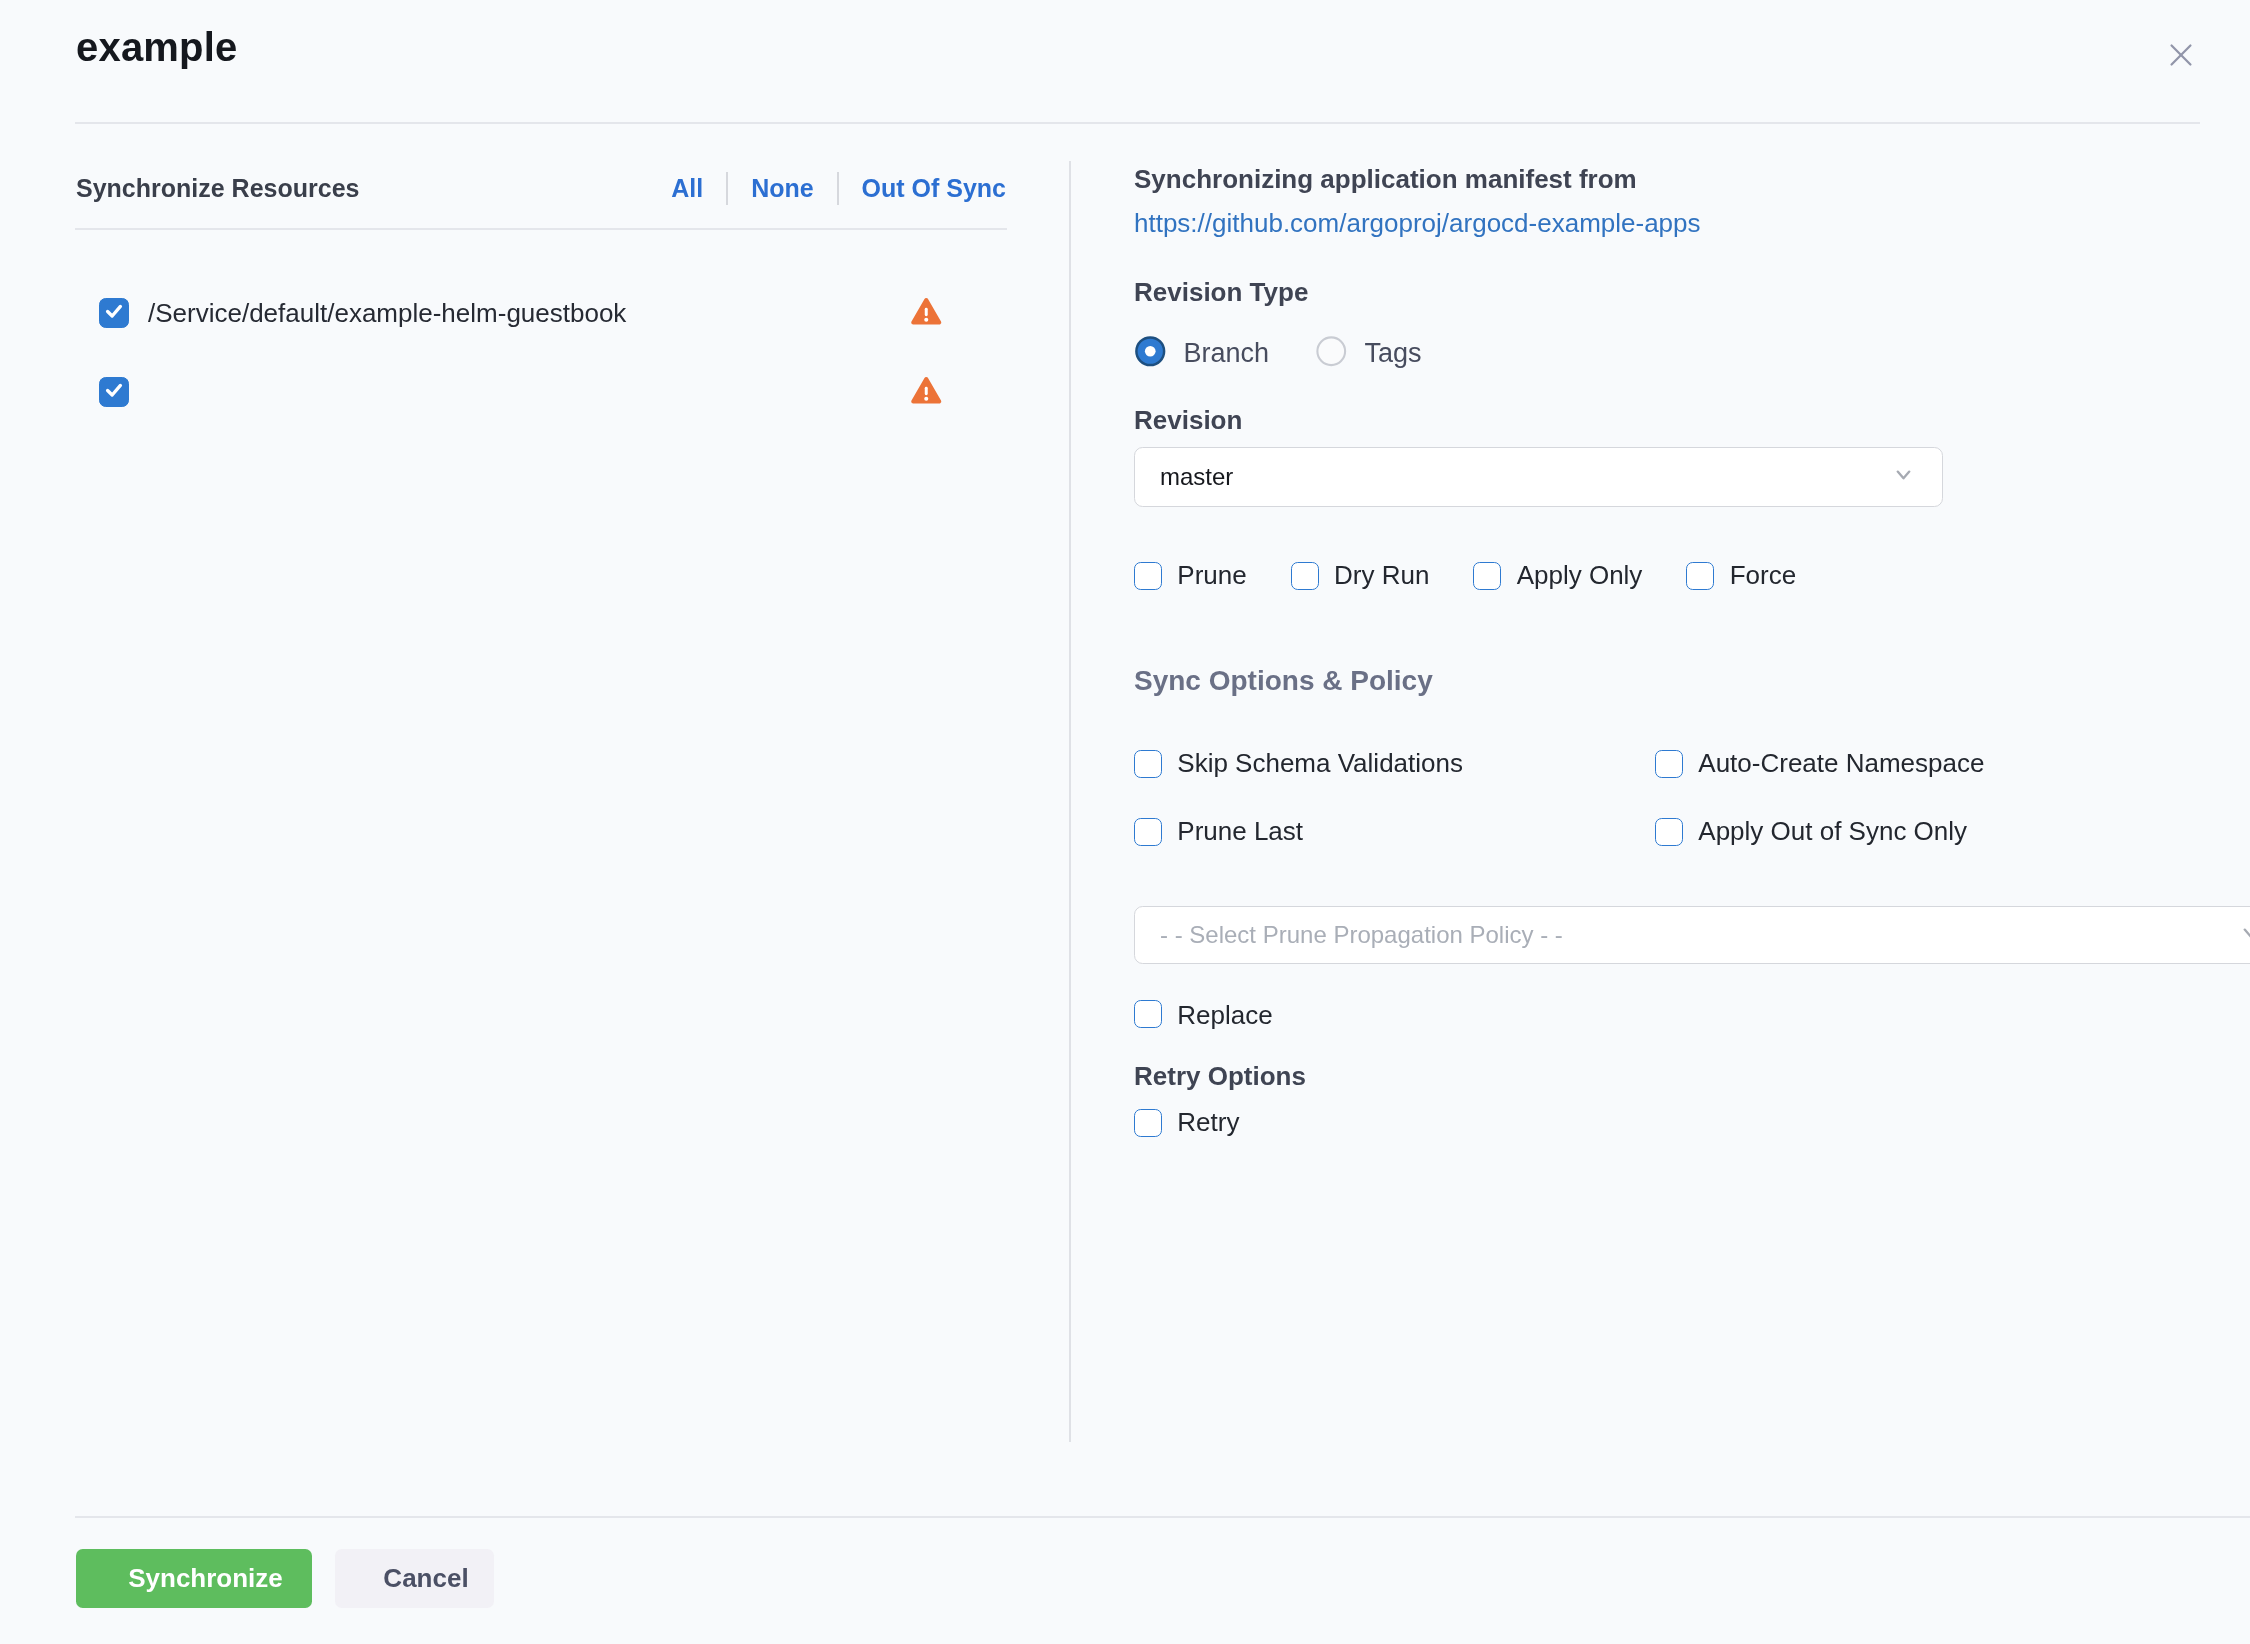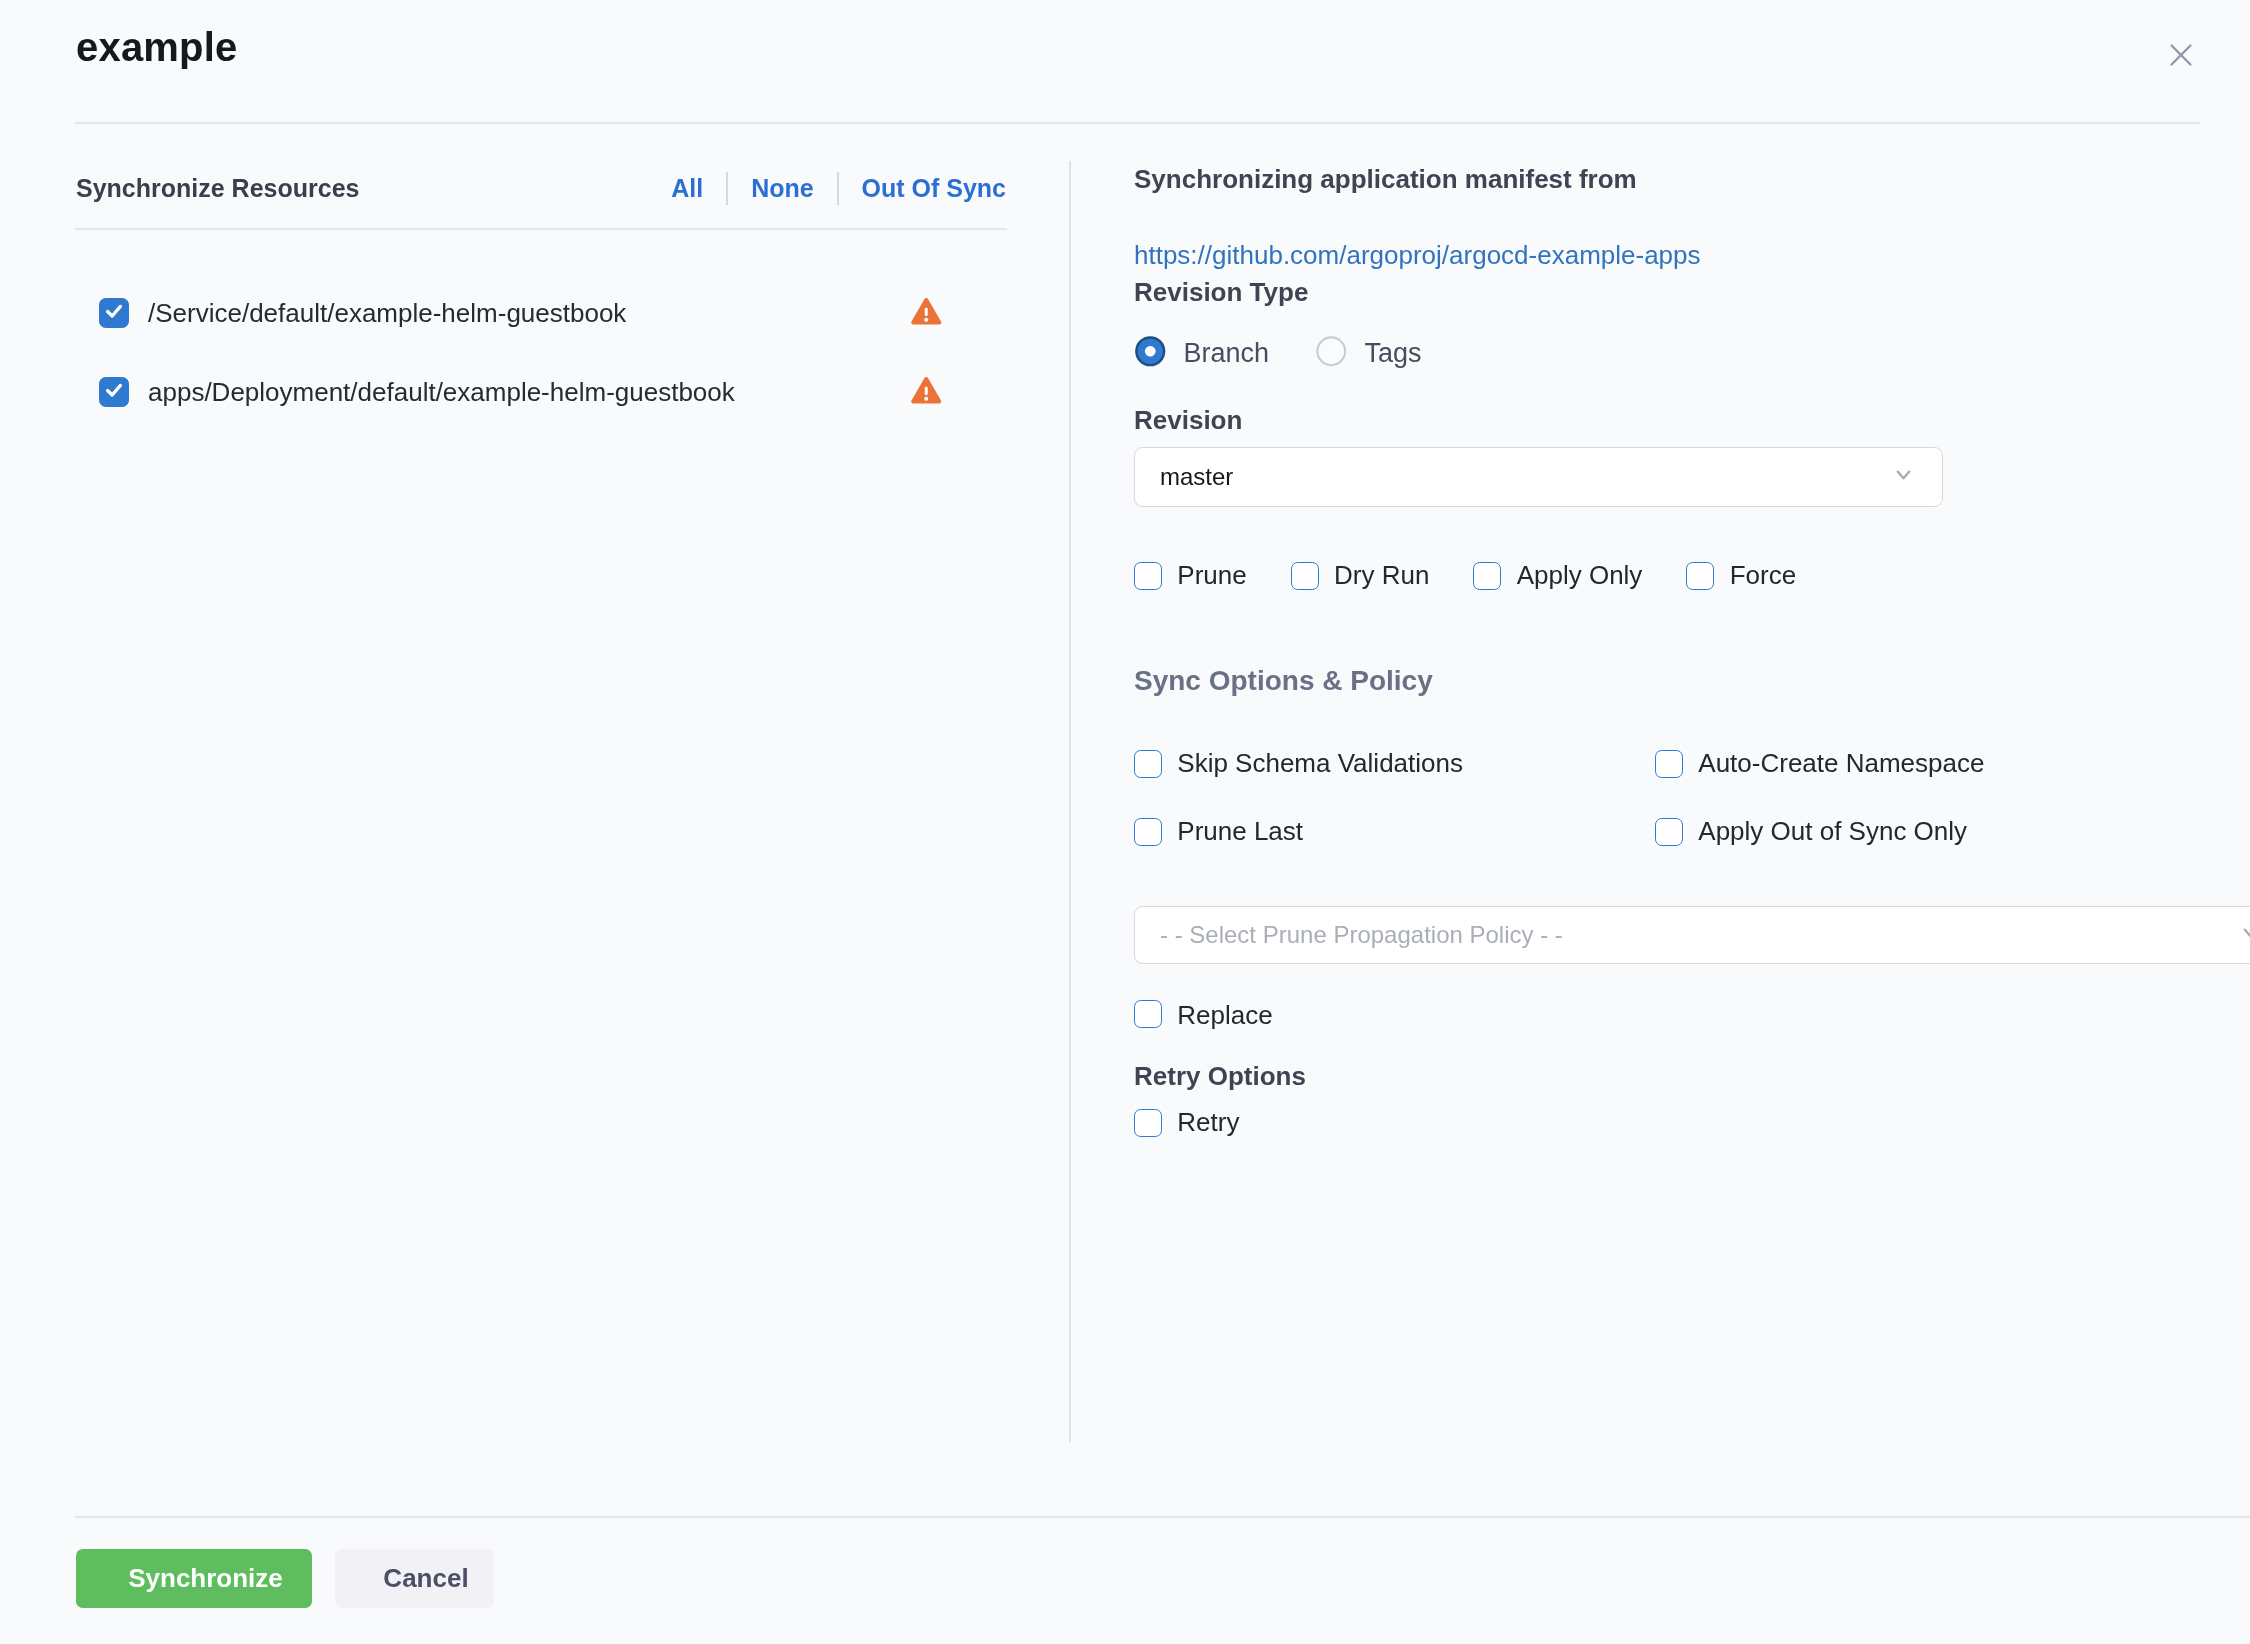--- a/index.html
+++ b/index.html
@@ -42,21 +42,21 @@
   .checkbox.checked { background:#2e7ad1; border-color:#2e7ad1; }
   .checkbox.small { width:28px; height:28px; }
 
   
   .v-divider { left:1069px; top:161px; width:1.9px; height:1281px; background:#dfe1e6; }
 
   
   .rp { left:1134px; }
   .sec-label { font-size:26px; font-weight:600; color:#3f4453; }
   .manifest-label { top:164px; }
-  .repo-url { top:208px; font-size:26px; color:#3173c0; cursor:pointer;margin-top:32px; }
+  .repo-url { top:208px; font-size:26px; color:#3173c0; cursor:pointer; }
   .revision-type-label { top:277px; }
   .radio-row { top:335px; display:flex; align-items:center; height:36px; }
   .radio-opt { display:flex; align-items:center; cursor:pointer; margin-right:46px; }
   .radio-label { font-size:27px; color:#474c5e; margin-left:17px;text-align:right; }
   .revision-label { top:405px;text-align:right; }
 
   .select-box {
     background:#ffffff; border:1.9px solid #d5d7dc; border-radius:8.6px;
     display:flex; align-items:center; cursor:pointer;
     padding:0 25px; font-size:24px;
@@ -135,21 +135,20 @@
 </div>
 
 <div class="abs res-row res-row-2">
   <span class="checkbox checked">
     <span>
       <svg width="22" height="22" viewBox="0 0 24 24">
         <polyline points="5,12.5 10,17.5 19,7" fill="none" stroke="#ffffff" stroke-width="3.6" stroke-linecap="round" stroke-linejoin="round"></polyline>
       </svg>
     </span>
   </span>
-  <span class="res-label">apps/Deployment/default/example-helm-guestbook</span>
   <span class="warn-slot">
     <svg width="32.5" height="32.5" viewBox="0 0 24 24">
       <path d="M12 3 L21.6 19.6 H2.4 Z" fill="#ec7338" stroke="#ec7338" stroke-width="3" stroke-linejoin="round"></path>
       <rect x="10.9" y="8.6" width="2.2" height="6.4" rx="1.1" fill="#ffffff"></rect>
       <circle cx="12" cy="17.5" r="1.5" fill="#ffffff"></circle>
     </svg>
   </span>
 </div>
 
 <div class="abs v-divider"></div>

